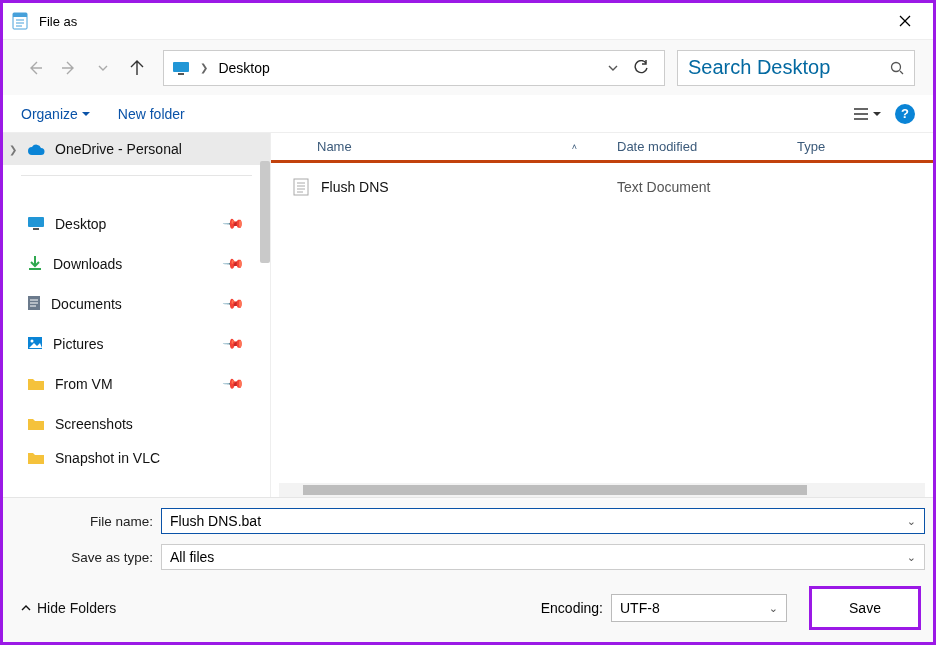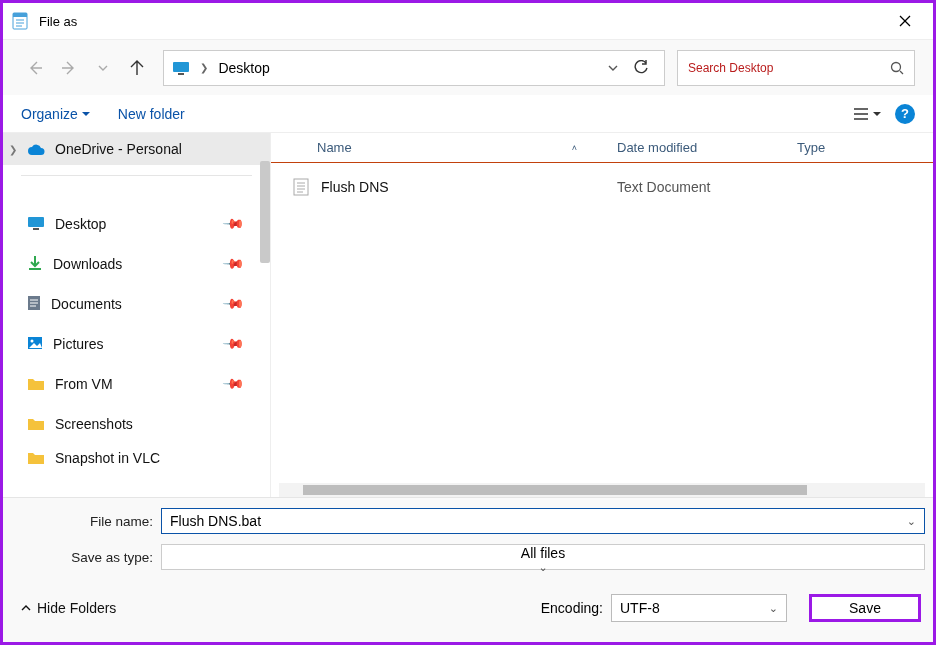--- a/index.html
+++ b/index.html
@@ -35,22 +35,22 @@
   flex: 1; height: 36px; border: 1px solid #ccc; background: #fff;
   display: flex; align-items: center; padding: 0 8px; margin: 0 6px; gap: 8px;
 }
 .addressbar .monitor-icon { width: 18px; height: 14px; }
 .addressbar .crumb { font-size: 14px; color: #000; }
 .addressbar .sep { color: #666; font-size: 10px; margin: 0 2px;}
 .addressbar .spacer { flex: 1; }
 .refresh-btn { width: 30px; display: flex; justify-content: center; color: #333; }
 .searchbox {
   width: 238px; height: 36px; border: 1px solid #ccc; background: #fff;
-  display: flex; align-items: center; padding: 0 10px; color: #b91c1c;
-  font-size: 12px; justify-content: space-between;
+  display: flex; align-items: center; padding: 0 10px; color: #0369a1;
+  font-size: 20px; justify-content: space-between;
 }
 
 
 .toolbar {
   height: 38px; display: flex; align-items: center; padding: 0 18px;
   gap: 28px; background: #fff; border-bottom: 1px solid #eee;
 }
 .toolbar .link { color: #0a53a8; font-size: 14px; display: flex; align-items: center; gap: 4px; cursor: pointer; }
 .toolbar .right { margin-left: auto; display: flex; align-items: center; gap: 14px; }
 .help-icon { width: 20px; height: 20px; border-radius: 50%; background: #0a84d6; color: #fff; font-size: 13px; font-weight: bold; display: flex; align-items: center; justify-content: center; }
@@ -72,21 +72,21 @@
 }
 .tree-item .chev { position: absolute; left: 6px; color: #777; font-size: 10px; }
 .tree-item.selected { background: #eaeaea; }
 .tree-item .pin { margin-left: auto; color: #888; transform: rotate(45deg); margin-right: 16px; }
 .divider { height: 1px; background: #e5e5e5; margin: 10px 18px; }
 .tree-spacer { height: 18px; }
 
 .filelist { flex: 1; display: flex; flex-direction: column; position: relative; }
 .col-headers {
   height: 30px; display: flex; align-items: center; font-size: 13px;
-  color: #3b5a7a; border-bottom: 1px solid #c2410c; padding-left: 46px;
+  color: #3b5a7a; border-bottom: 3px solid #c2410c; padding-left: 46px;
 }
 .col-name { width: 300px; display: flex; align-items: center; gap: 80px;}
 .col-date { width: 180px; }
 .col-type { flex: 1; }
 .sort-caret { font-size: 9px; color: #3b5a7a; margin-left: auto; margin-right: 40px;}
 
 .file-row {
   height: 36px; display: flex; align-items: center; padding-left: 22px;
   font-size: 14px; color: #111; cursor: pointer; margin-top: 6px;
 }
@@ -102,41 +102,41 @@
   background: #f9f9f9; padding: 8px 8px 12px 8px;
   border-top: 1px solid #e5e5e5;
 }
 .field-row { display: flex; align-items: center; height: 30px; margin-bottom: 6px;}
 .field-label { width: 150px; text-align: right; font-size: 13.5px; color: #222; padding-right: 8px;}
 .field-input {
   flex: 1; height: 26px; border: 1px solid #0a53a8; background: #fff;
   display: flex; align-items: center; padding: 0 8px; font-size: 14px;
   justify-content: space-between;
 }
-.field-input.plain { border-color: #ccc; flex-direction: column; }
+.field-input.plain { border-color: #ccc; }
 .field-input .dd { color: #555; font-size: 11px; }
 
 .action-row {
   display: flex; align-items: center; height: 44px; margin-top: 14px;
   padding: 0 4px;
 }
 .hide-folders { display: flex; align-items: center; gap: 6px; font-size: 14px; color: #111; cursor: pointer; padding-left:6px;}
 .enc-group { margin-left: auto; display: flex; align-items: center; gap: 8px; }
 .enc-label { font-size: 14px; }
 .enc-select {
   width: 176px; height: 28px; border: 1px solid #bbb; background: #fff;
   display: flex; align-items: center; justify-content: space-between; padding: 0 8px;
   font-size: 14px;
 }
 .btn {
   width: 108px; height: 30px; border: 1px solid #bbb; background: #fff;
   display: flex; align-items: center; justify-content: center; font-size: 14px;
   cursor: pointer; margin-left: 14px;
 }
-.btn.primary { border: 3px solid #9b19e6; width: 112px; height: 28px; }
+.btn.primary { border: 3px solid #9b19e6; width: 112px; height: 44px; }
 
 
 .ico { display: inline-block; }
 .cloud-ico { width:18px; height:12px;}
 .folder-ico { width:18px; height:14px;}
 .file-ico { width:16px; height:18px;}
 </style>
 </head>
 <body>
 

